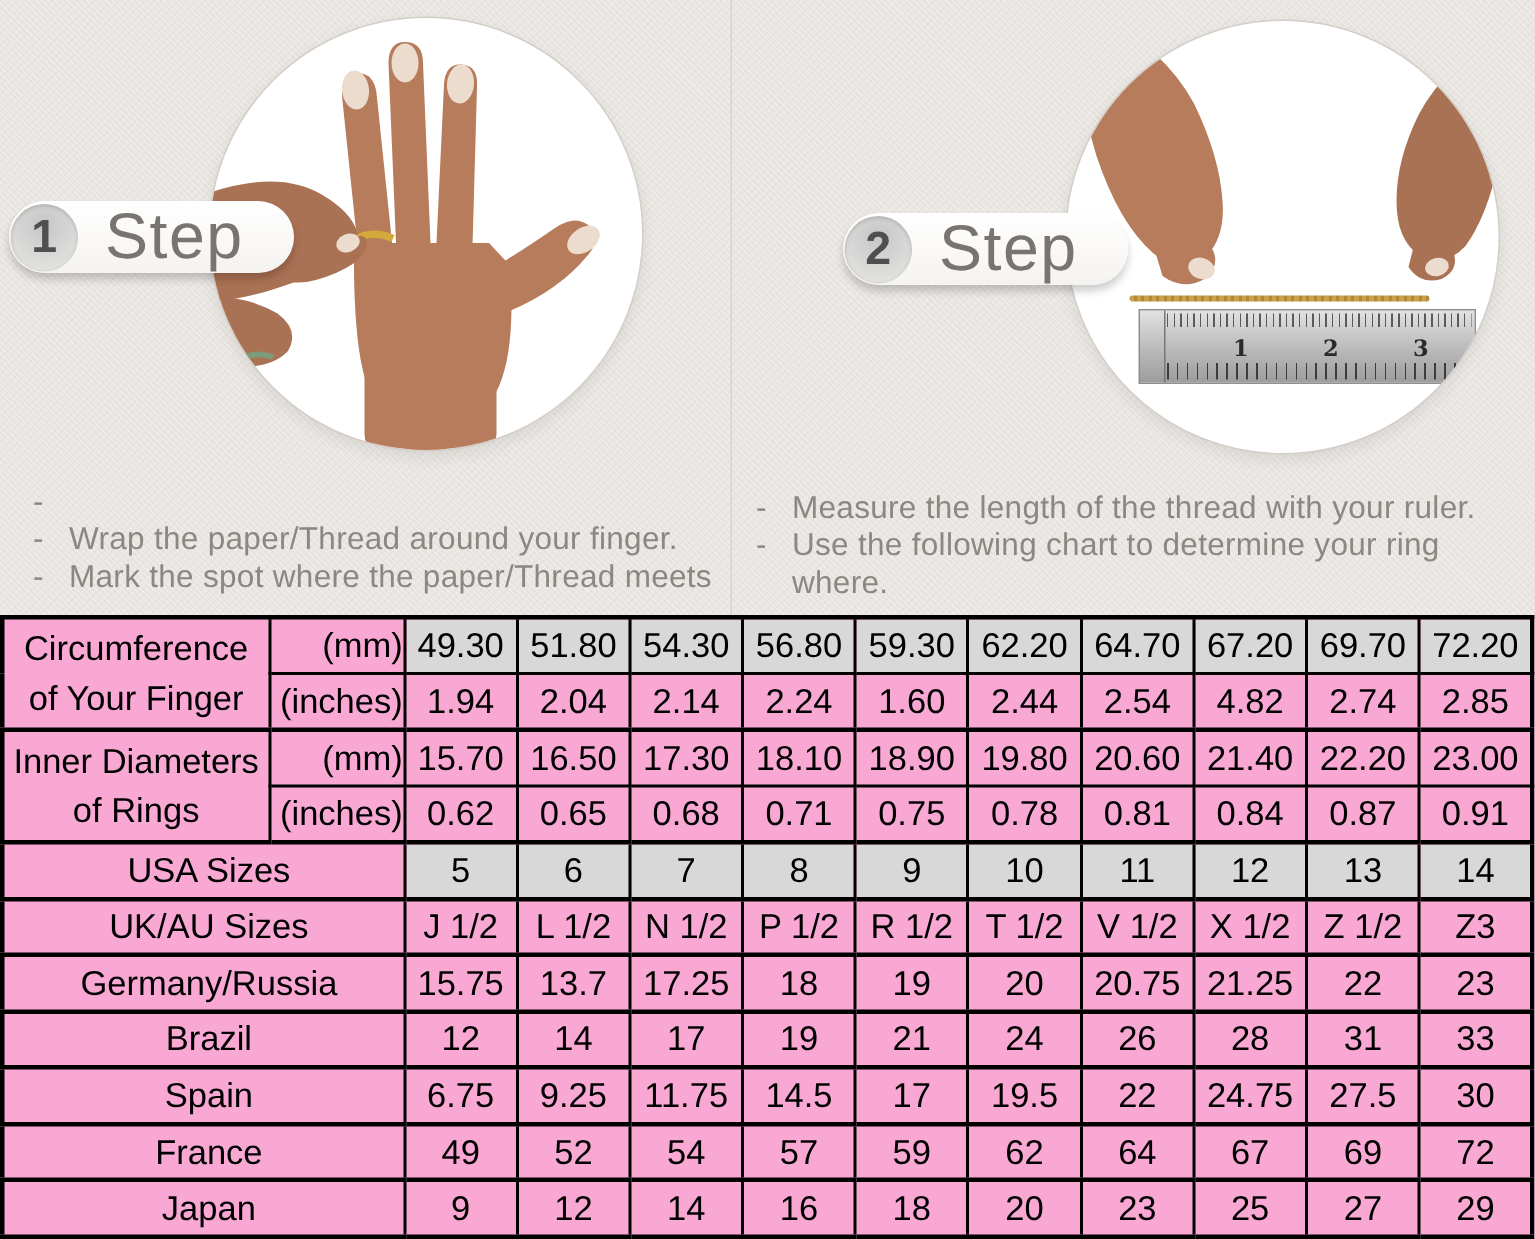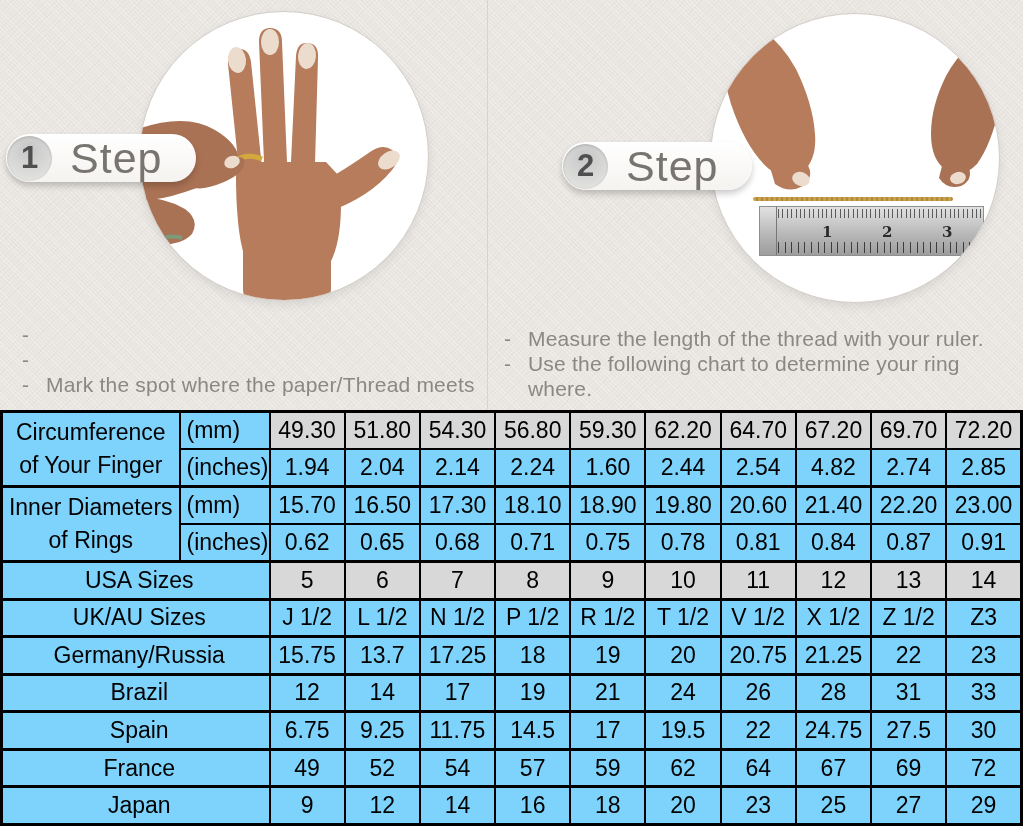--- a/index.html
+++ b/index.html
@@ -84,30 +84,30 @@
   }
   .i1 { left:22px;  top:322px; }
   .i2 { left:504px; top:326px; }
   .instructions li { display:flex; }
   .instructions .dash { flex:0 0 24px; }
 
   
   .size-table {
     position:absolute; left:0; top:410px; width:1023px; height:416px;
     border-collapse:collapse; table-layout:fixed;
-    background:#7dd3fc; font-size:23px; color:#000;
+    background:#f9a8d4; font-size:23px; color:#000;
     border:3px solid #000;
   }
   .size-table td {
     border:2px solid #000; text-align:center; padding:0;
     white-space:nowrap; overflow:hidden; height:35px;
   }
   .size-table tr.group-end td { border-bottom-width:3px; }
   .size-table td.lbl-group { text-align:center; line-height:1.45; border-bottom-width:3px; }
-  .size-table td.unit    { text-align:left; padding-left:6px; }
+  .size-table td.unit    { text-align:right; padding-left:6px; }
   .size-table td.lbl-row { text-align:center; padding-left:7px; }
   .size-table td.shaded  { background:#d8d8d8; }
 
   
   .skin  { fill:#b67c5c; }
   .skin2 { fill:#aa7254; }
   .nail  { fill:#ecdccd; }
 </style>
 </head>
 <body>
@@ -179,20 +179,21 @@
       <span class="badge-num">2</span>
       <span class="badge-label">Step</span>
     </div>
 
     <ul class="instructions i1">
         <li>
           <span class="dash">-</span>
         </li>
         <li>
           <span class="dash">-</span>
+          <span>Wrap the paper/Thread around your finger.</span>
         </li>
         <li>
           <span class="dash">-</span>
           <span>Mark the spot where the paper/Thread meets</span>
         </li>
       </ul>
     <ul class="instructions i2">
         <li>
           <span class="dash">-</span>
           <span>Measure the length of the thread with your ruler.</span>

